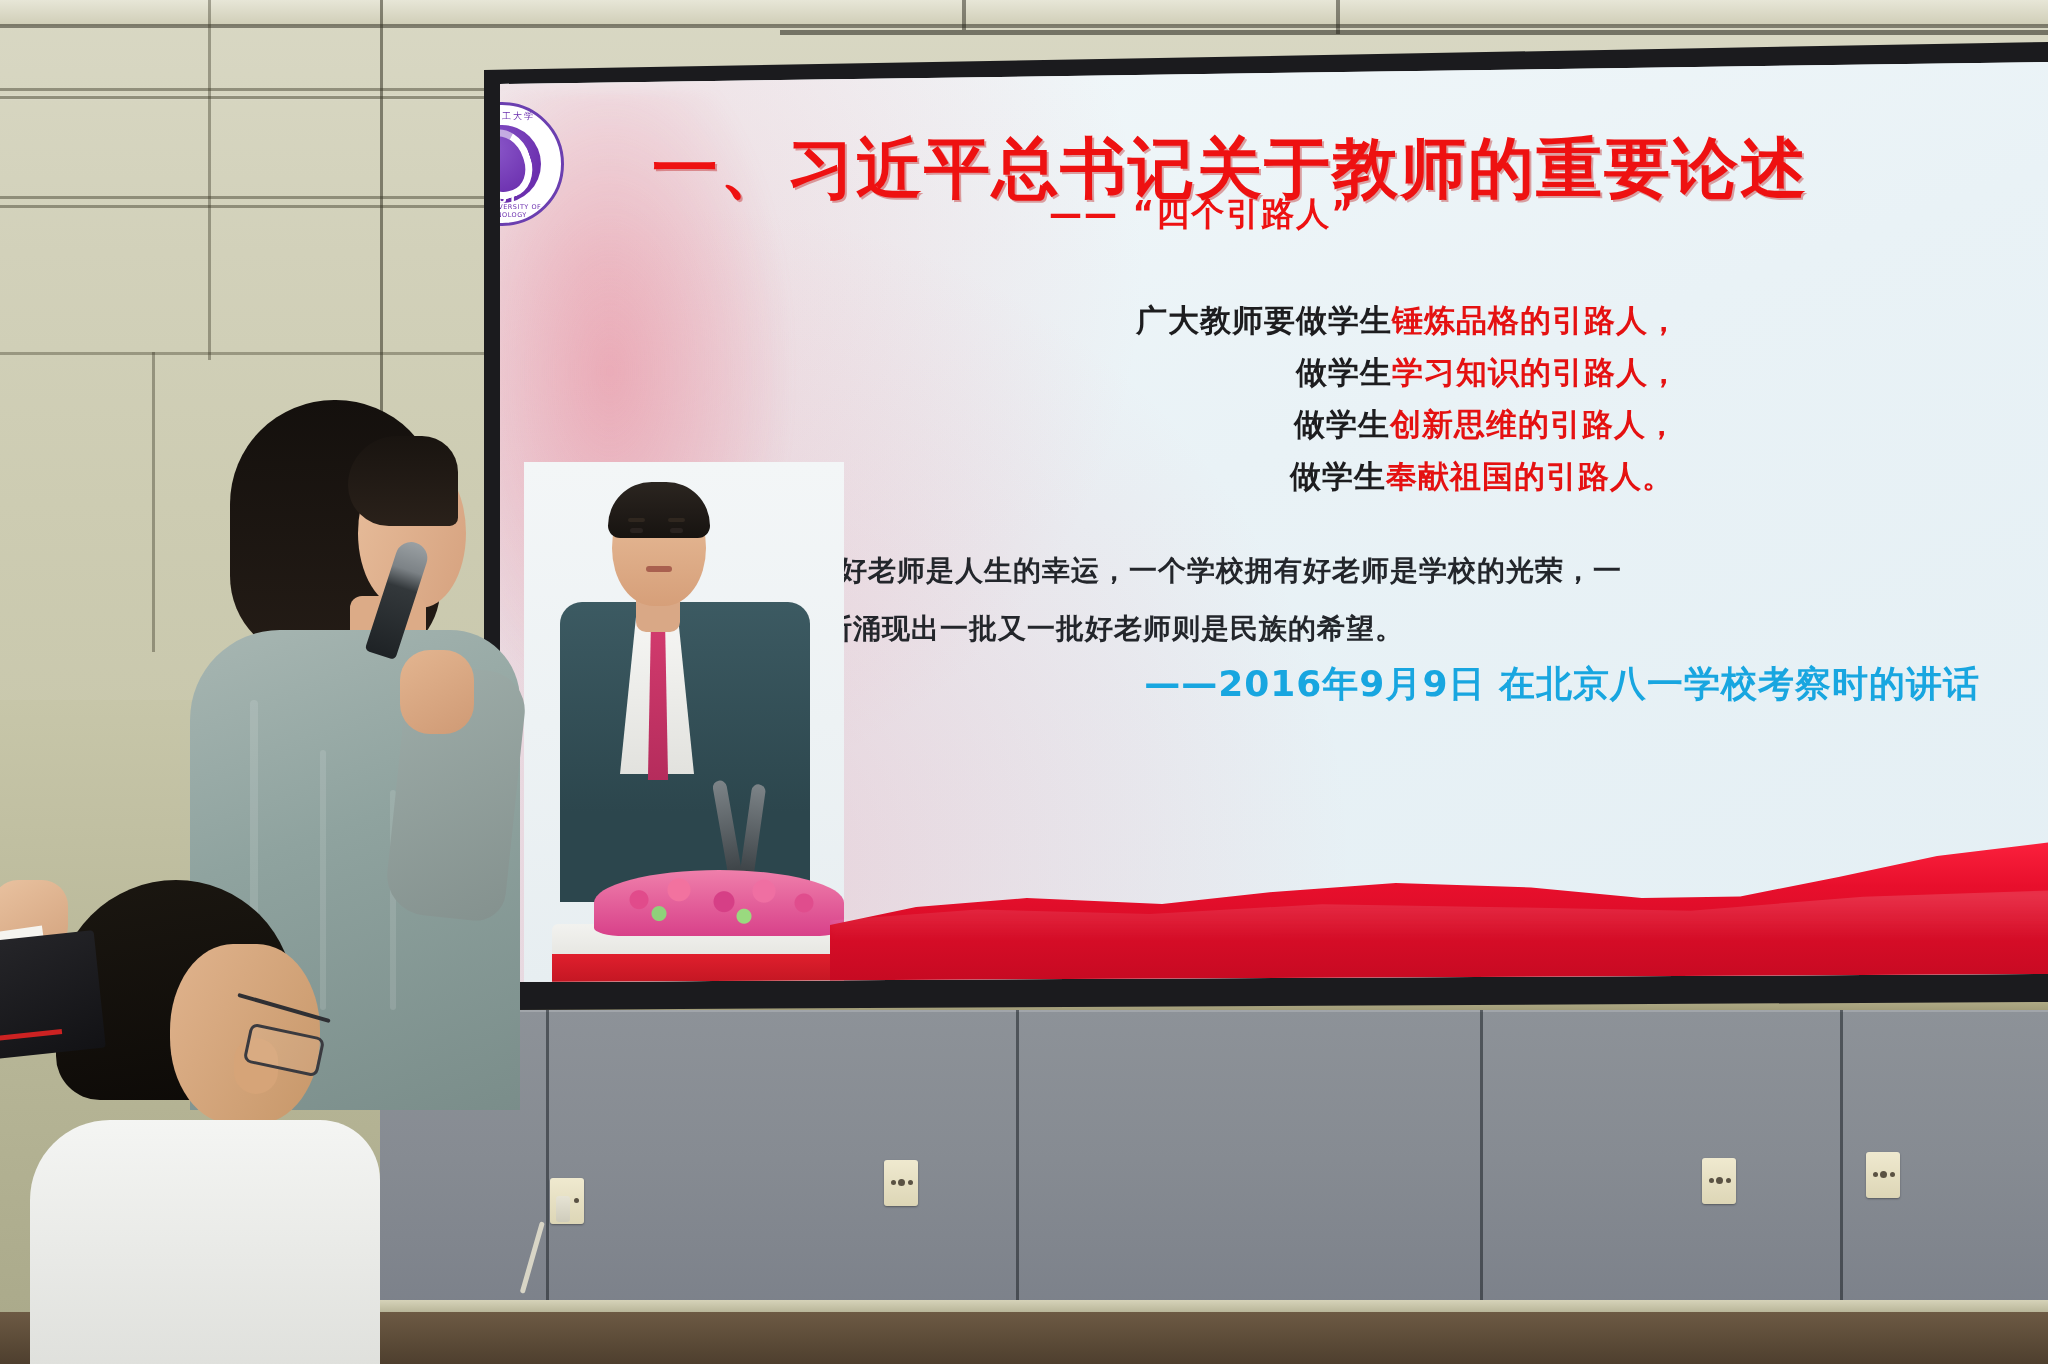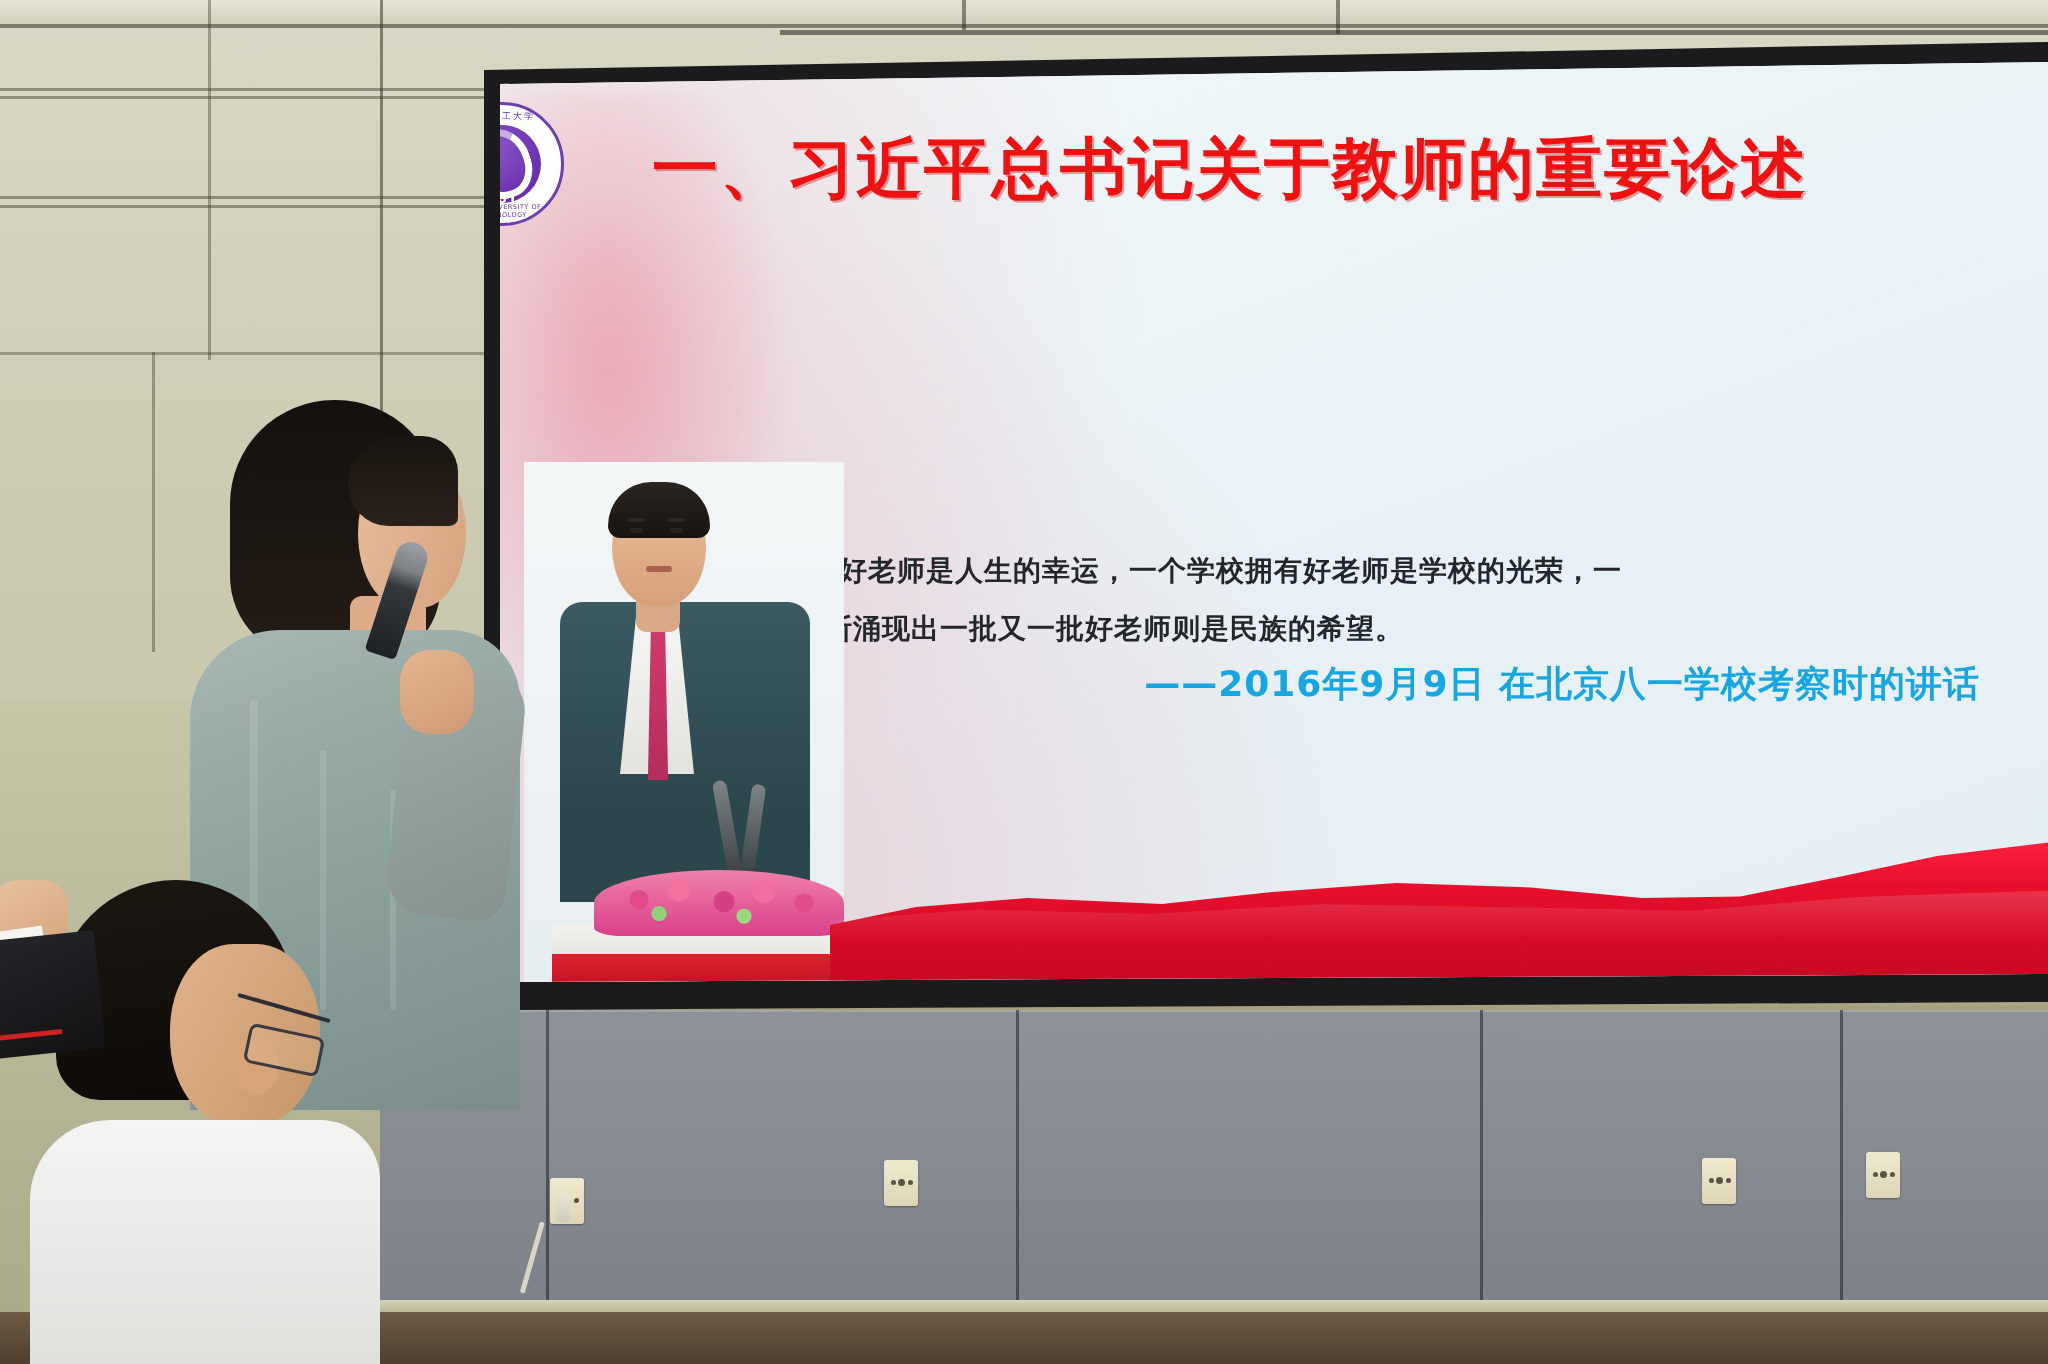--- a/index.html
+++ b/index.html
@@ -367,21 +367,36 @@
         <div class="ring-cn">西安理工大学</div>
         <div class="inner">
           <div class="swoosh"></div>
           <div class="xut">XUT</div>
           <div class="yr">1949</div>
         </div>
         <div class="ring-en">XI'AN UNIVERSITY OF TECHNOLOGY</div>
       </div>
 
       <div class="title">一、习近平总书记关于教师的重要论述</div>
-
+      <div class="subtitle">—— “四个引路人”</div>
+
+      <div class="bullets">
+        <div class="line" style="padding-right:120px">
+          <span>广大教师要做学生</span><span class="hl">锤炼品格的引路人，</span>
+        </div>
+        <div class="line" style="padding-right:120px">
+          <span>做学生</span><span class="hl">学习知识的引路人，</span>
+        </div>
+        <div class="line" style="padding-right:122px">
+          <span>做学生</span><span class="hl">创新思维的引路人，</span>
+        </div>
+        <div class="line" style="padding-right:126px">
+          <span>做学生</span><span class="hl">奉献祖国的引路人。</span>
+        </div>
+      </div>
 
       <div class="quote">
         <div class="l1">一个人遇到好老师是人生的幸运，一个学校拥有好老师是学校的光荣，一</div>
         <div>个民族源源不断涌现出一批又一批好老师则是民族的希望。</div>
       </div>
       <div class="attrib">——2016年9月9日 在北京八一学校考察时的讲话</div>
 
       <div class="photo">
         <div class="ph-bg"></div>
         <div class="ph-body"></div>

